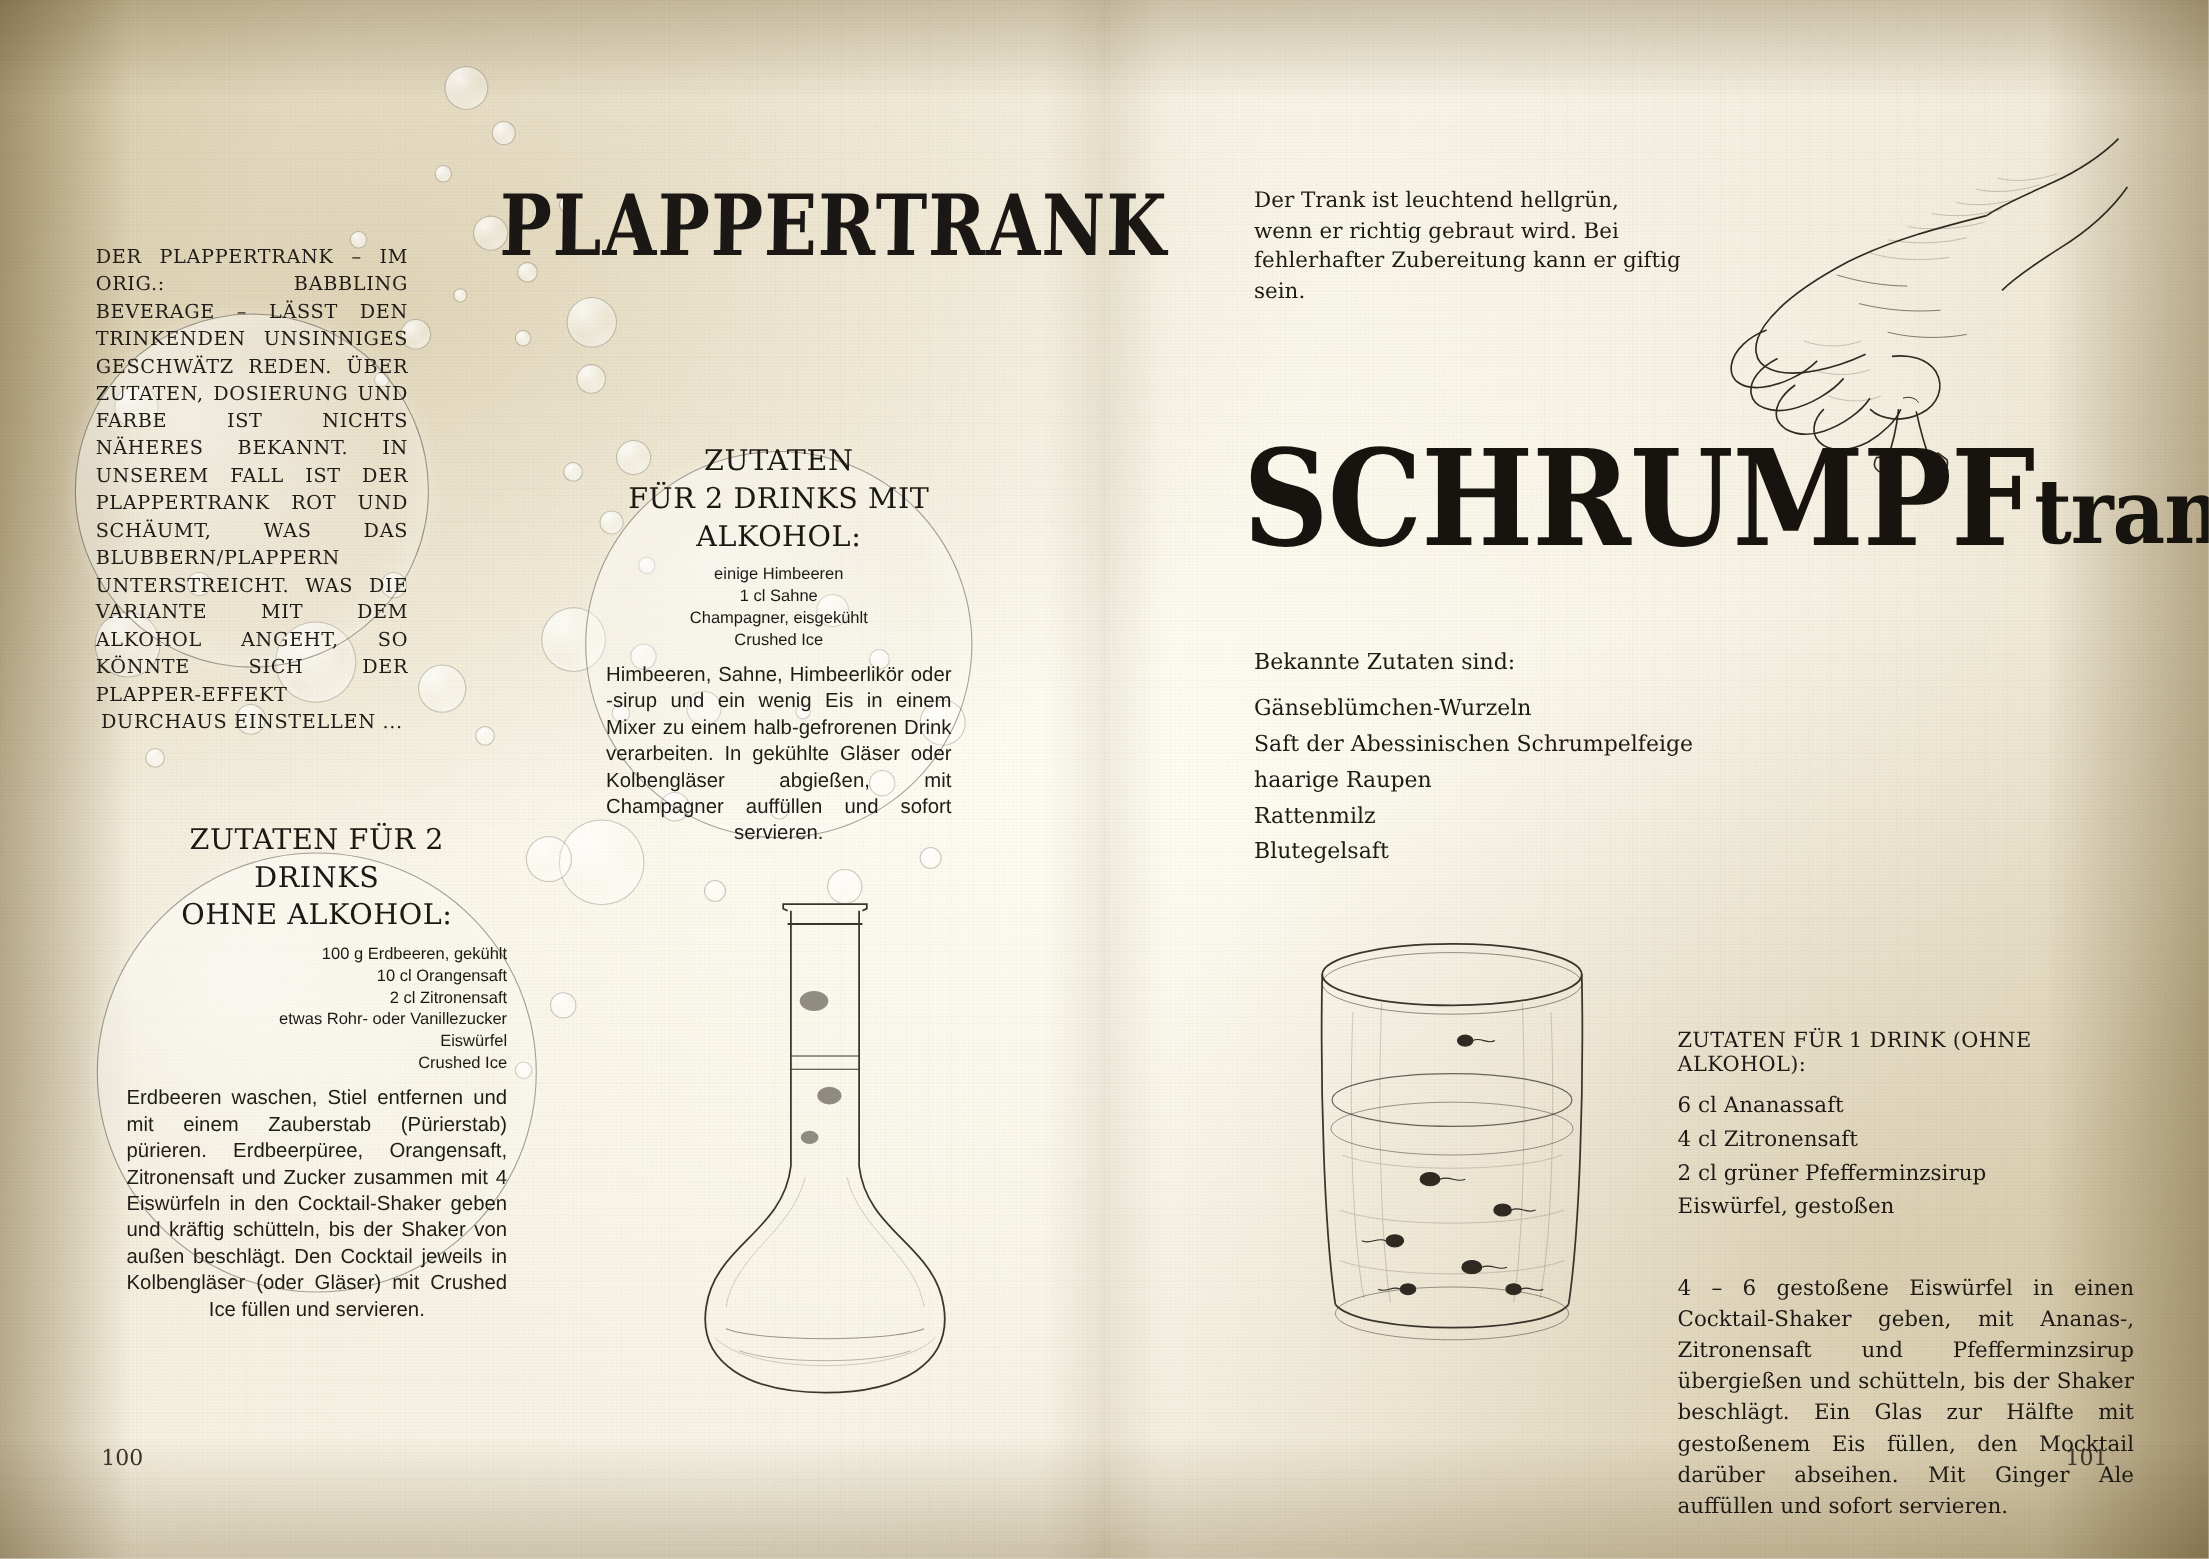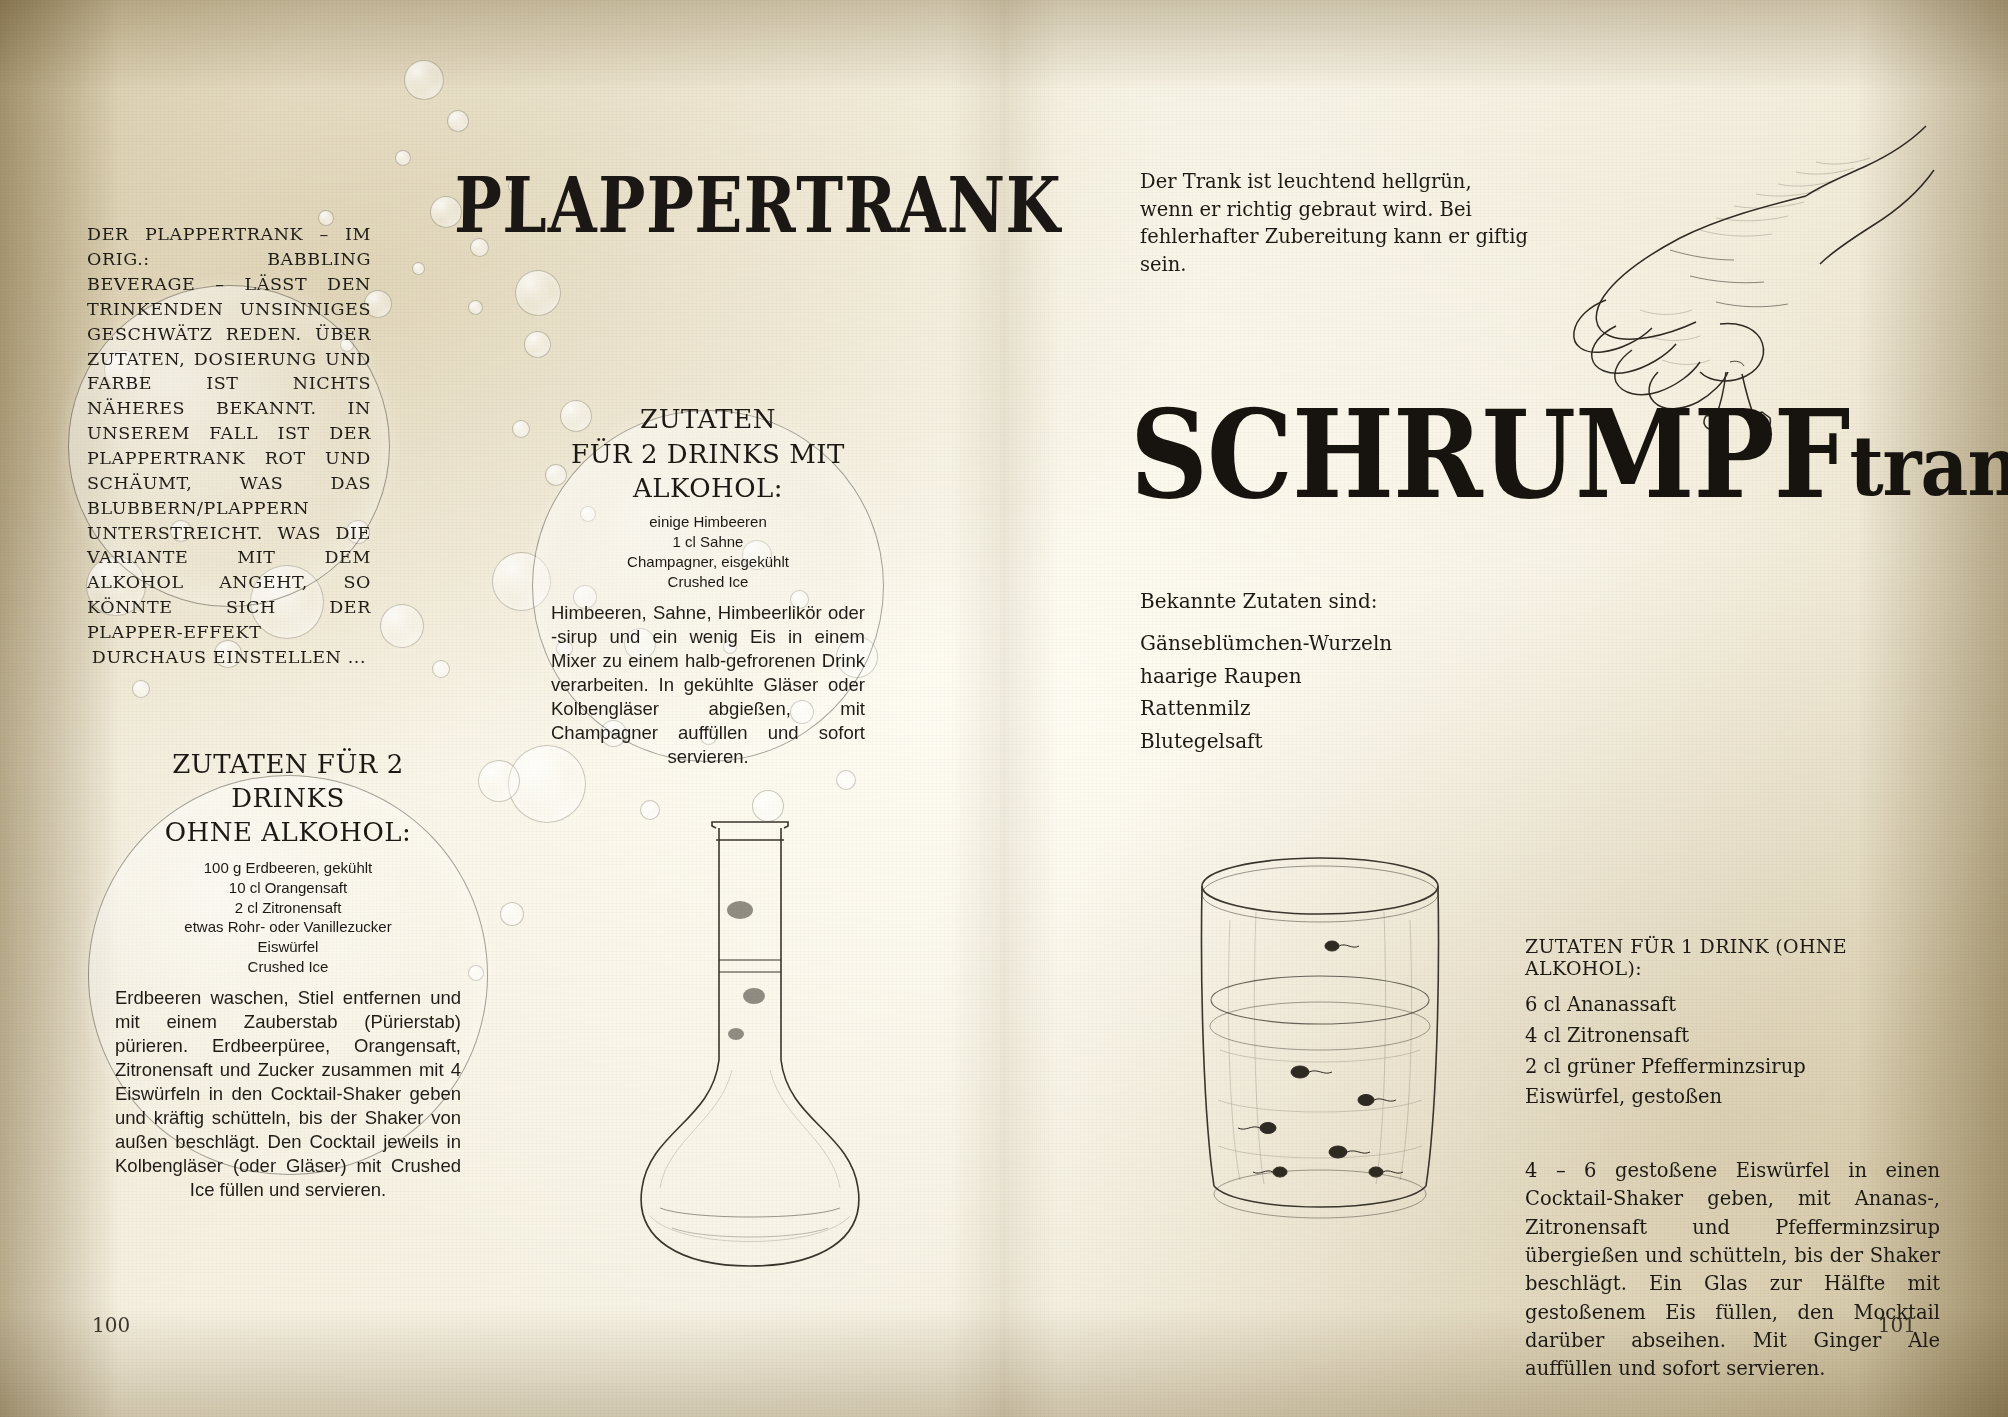--- a/index.html
+++ b/index.html
@@ -306,21 +306,21 @@
         <div>Crushed Ice</div>
       </div>
       <div class="method">Himbeeren, Sahne, Himbeerlikör oder -sirup und ein wenig Eis in einem Mixer zu einem halb-gefrorenen Drink verarbeiten. In gekühlte Gläser oder Kolbengläser abgießen, mit Champagner auffüllen und sofort servieren.</div>
     </div>
   </div>
 
   <div class="bubble-note" style="left:88px;top:775px;width:400px;height:400px;">
     <div class="bubble-inner" style="padding:0 26px;">
       <div class="note-head">Zutaten für 2 Drinks</div>
       <div class="note-head" style="margin-top:-6px;">ohne Alkohol:</div>
-      <div class="ing-list" style="margin-top:8px;">
+      <div class="ing-list" style="margin-top:8px;text-align:right;">
         <div>100 g Erdbeeren, gekühlt</div>
         <div>10 cl Orangensaft</div>
         <div>2 cl Zitronensaft</div>
         <div>etwas Rohr- oder Vanillezucker</div>
         <div>Eiswürfel</div>
         <div>Crushed Ice</div>
       </div>
       <div class="method">Erdbeeren waschen, Stiel entfernen und mit einem Zauberstab (Pürierstab) pürieren. Erdbeerpüree, Orangensaft, Zitronensaft und Zucker zusammen mit 4 Eiswürfeln in den Cocktail-Shaker geben und kräftig schütteln, bis der Shaker von außen beschlägt. Den Cocktail jeweils in Kolbengläser (oder Gläser) mit Crushed Ice füllen und servieren.</div>
     </div>
   </div>
@@ -397,20 +397,21 @@
     </g>
   </svg>
 
   <div class="title-schrumpf">
     <span class="big">SCHRUMPF</span><span class="small">trank</span>
   </div>
 
   <div class="known-block">
     <div class="lead">Bekannte Zutaten sind:</div>
     <div>Gänseblümchen-Wurzeln</div>
+    <div>Saft der Abessinischen Schrumpelfeige</div>
     <div>haarige Raupen</div>
     <div>Rattenmilz</div>
     <div>Blutegelsaft</div>
   </div>
 
   <svg style="position:absolute;left:1160px;top:850px;" width="320" height="420" viewBox="0 0 320 420">
     <g fill="none" stroke="#3a352c" stroke-width="1.6">
 
       <ellipse cx="160" cy="36" rx="118" ry="28"></ellipse>
       <ellipse cx="160" cy="44" rx="118" ry="28" stroke-width="0.9" opacity="0.55"></ellipse>

